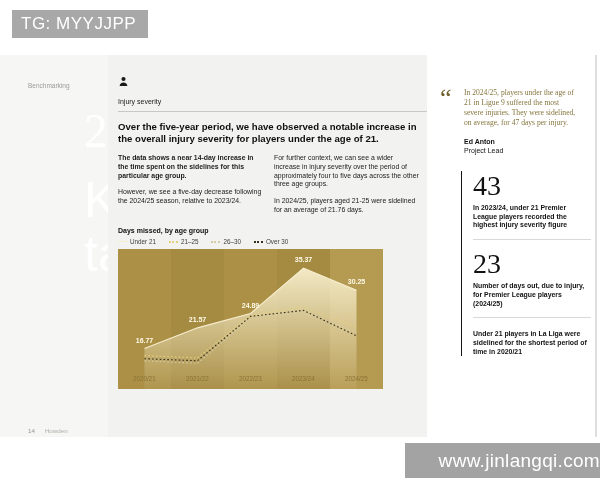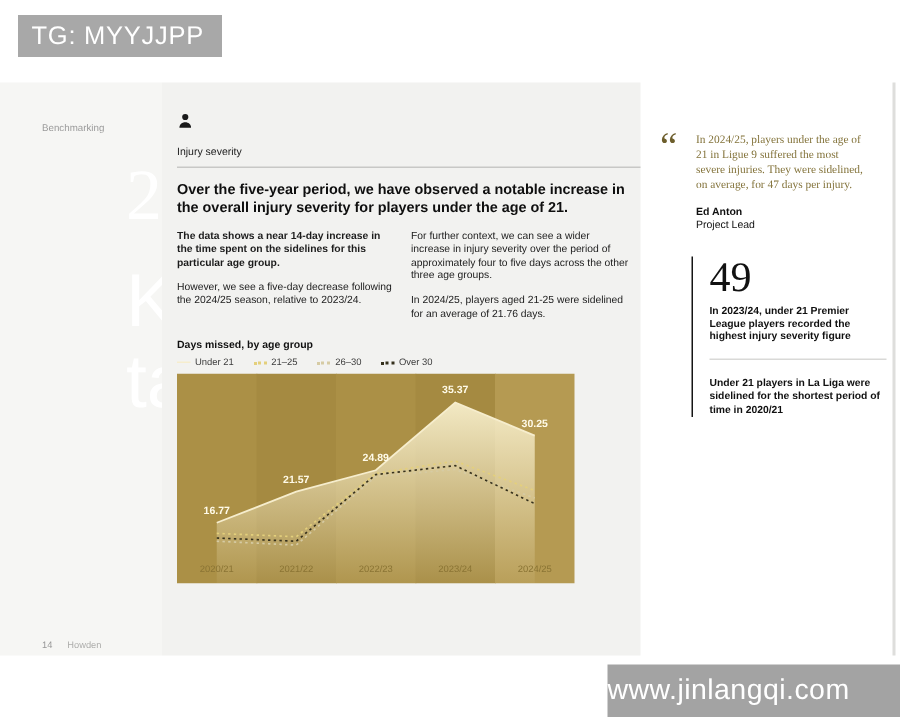--- a/index.html
+++ b/index.html
@@ -3,21 +3,21 @@
 <meta charset="utf-8">
 <style>
   html,body{margin:0;padding:0;background:#fff;}
   .page{position:relative;width:600px;height:480px;background:#ffffff;overflow:hidden;
         font-family:"Liberation Sans",sans-serif;-webkit-font-smoothing:antialiased;}
 
   
   .tag-box{position:absolute;left:12px;top:10px;width:136px;height:28px;background:#a8a8a8;
            color:#fff;font-size:17px;line-height:28px;padding-left:9px;letter-spacing:.5px;box-sizing:border-box;}
   .watermark{position:absolute;left:405px;top:443px;width:195px;height:35px;background:#a3a3a3;
-             color:#fff;font-size:19px;line-height:35px;text-align:left;letter-spacing:.3px;}
+             color:#fff;font-size:19px;line-height:35px;text-align:right;letter-spacing:.3px;}
   .right-edge{position:absolute;left:595px;top:55px;width:2px;height:382px;background:#dededc;}
 
   
   .gutter{position:absolute;left:0;top:55px;width:108px;height:382px;background:#f6f6f4;overflow:hidden;}
   .section-label{position:absolute;left:28px;top:27px;font-size:6.5px;color:#9b9b9b;}
   .giant-number{position:absolute;left:84px;top:48px;font-family:"Liberation Serif",serif;
                 font-size:48px;color:#ffffff;}
   .giant-text{position:absolute;left:84px;top:118px;font-size:50px;line-height:54px;
               color:#ffffff;width:240px;font-weight:400;}
 
@@ -135,22 +135,26 @@
     <div class="quote-row">
       <div class="qmark">“</div>
       <div class="qtext">In 2024/25, players under the age of 21 in Ligue 9 suffered the most severe injuries. They were sidelined, on average, for 47 days per injury.</div>
     </div>
     <div class="qauthor">
       <div class="qname">Ed Anton</div>
       <div class="qrole">Project Lead</div>
     </div>
     <div class="stats">
       <div class="stat">
-        <div class="stat-value">49</div>
+        <div class="stat-value">43</div>
         <div class="stat-desc">In 2023/24, under 21 Premier League players recorded the highest injury severity figure</div>
+      </div>
+      <div class="stat divided">
+        <div class="stat-value">23</div>
+        <div class="stat-desc">Number of days out, due to injury, for Premier League players (2024/25)</div>
       </div>
       <div class="stat divided">
         <div class="stat-desc">Under 21 players in La Liga were sidelined for the shortest period of time in 2020/21</div>
       </div>
     </div>
   </div>
 
   <div class="footer">
     <span class="pageno">14</span><span class="brand">Howden</span>
   </div>

